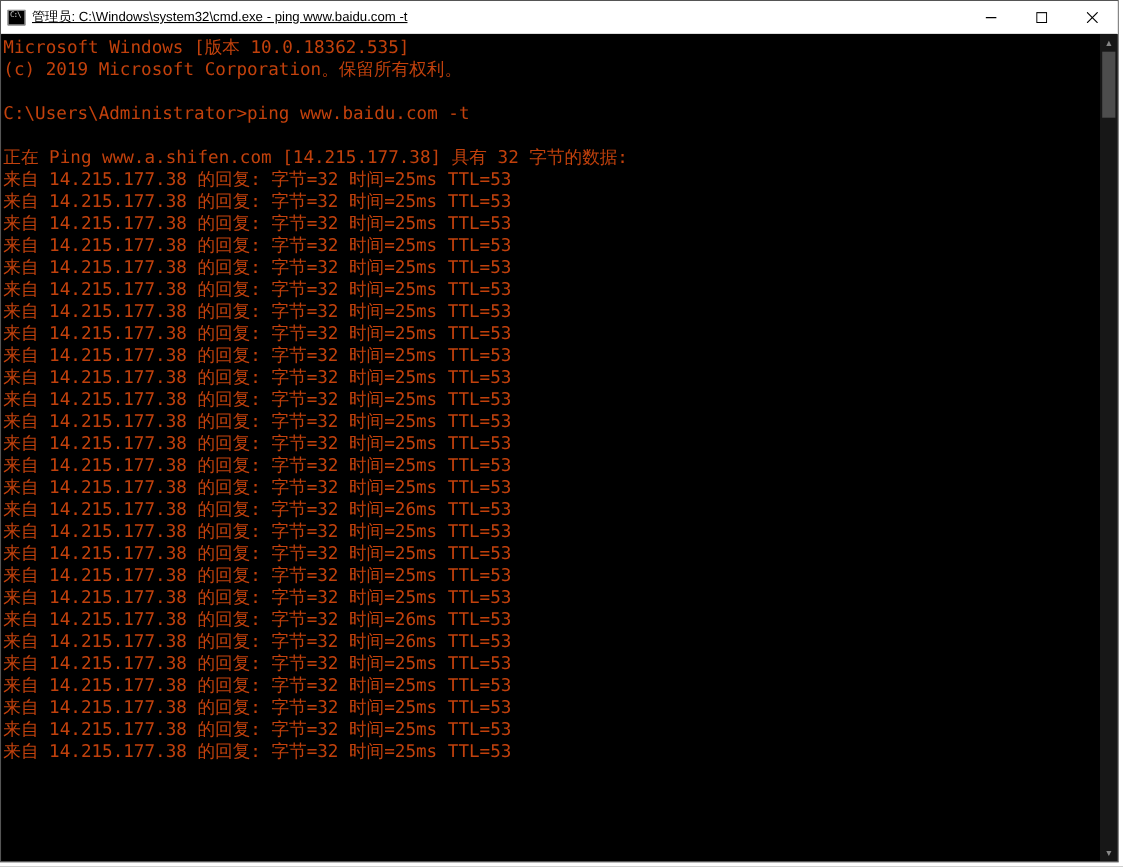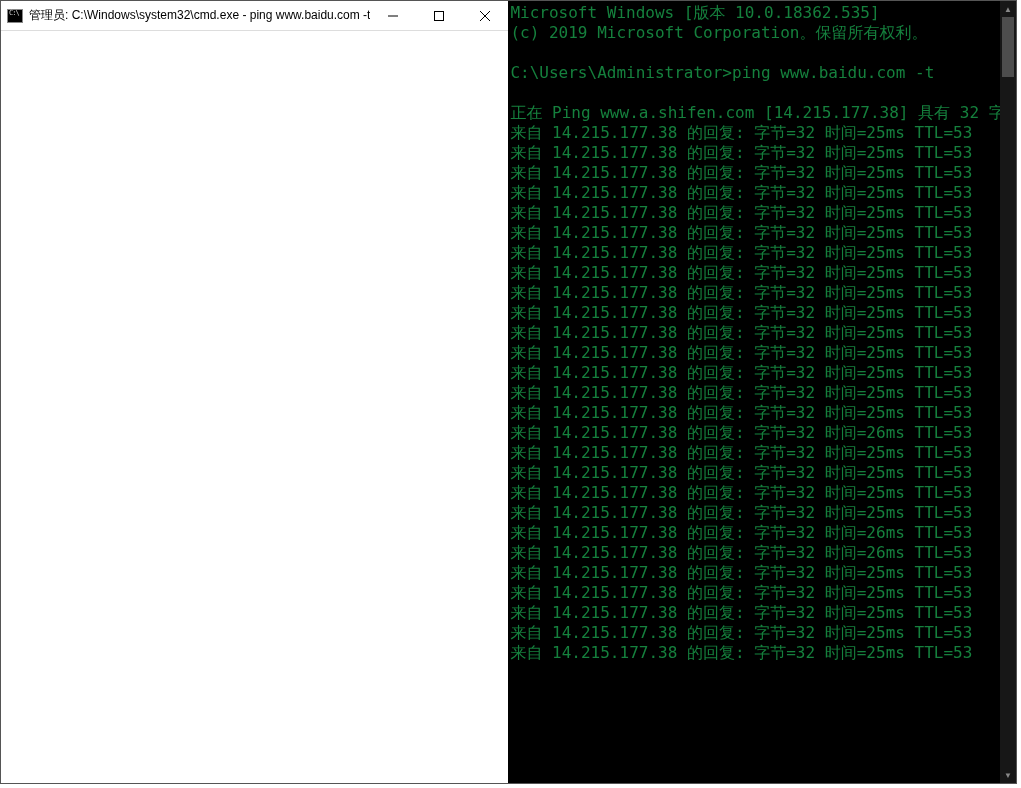--- a/index.html
+++ b/index.html
@@ -11,21 +11,22 @@
       overflow: hidden;
       position: relative;
     }
     .window {
       width: 1017px;
       height: 784px;
       border: 1px solid #555;
       background: #fff;
       position: relative;
       display: flex;
-      flex-direction: row;
+      flex-direction: column;
+      text-decoration: underline;
     }
     .titlebar {
       height: 30px;
       background: #fff;
       display: flex;
       align-items: center;
       border-bottom: 1px solid #ddd;
       flex-shrink: 0;
     }
     .titlebar-icon {
@@ -59,21 +60,21 @@
     .console-area {
       flex: 1;
       background: #000;
       display: flex;
       position: relative;
       overflow: hidden;
     }
     .console {
       flex: 1;
       background: #000;
-      color: #15803d;
+      color: #c2410c;
       font-family: "NSimSun", "SimSun", "Consolas", monospace;
       font-size: 16px;
       line-height: 20px;
       padding: 2px 0 0 2px;
       white-space: pre;
       overflow: hidden;
     }
     .scrollbar {
       width: 16px;
       background: #171717;

